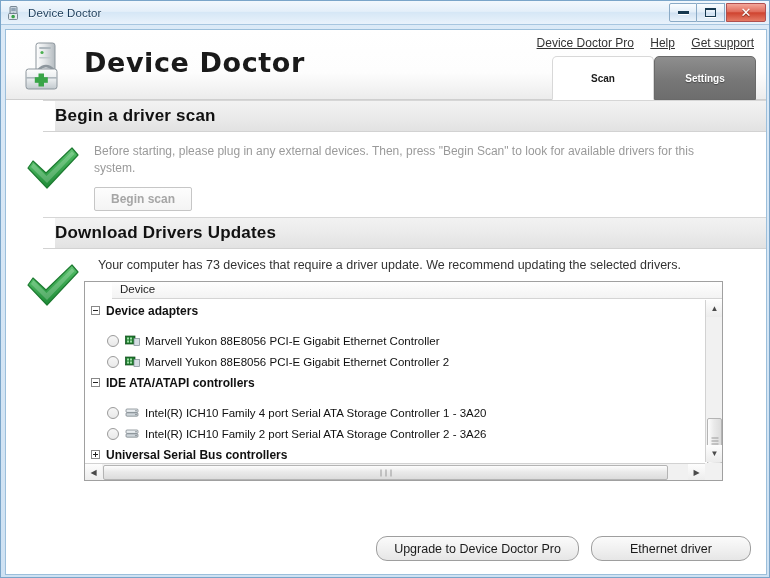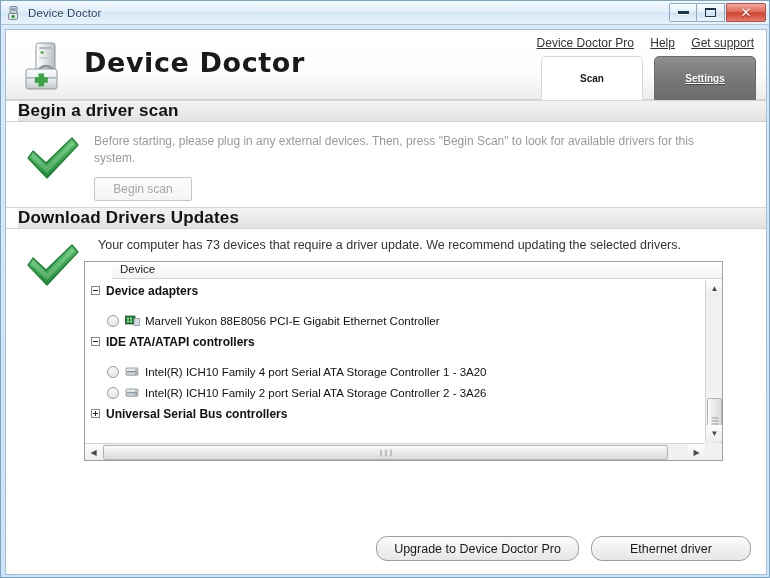--- a/index.html
+++ b/index.html
@@ -93,30 +93,29 @@
     border-radius:5px 5px 0 0;cursor:pointer;
   }
   .tab.active{
     background:#ffffff;color:#1a1a1a;
     border:1px solid #d8d8d8;border-bottom:1px solid #ffffff;
   }
   .tab.inactive{
     background:linear-gradient(to bottom,#8e8e8e 0%,#777777 55%,#6d6d6d 100%);
     color:#ffffff;text-shadow:0 1px 1px rgba(0,0,0,.4);
     border:1px solid #6a6a6a;
-    margin-left:11px;
-    text-decoration:underline;
+    margin-left:0;
   }
 
   
   .sec-head{
-    position:relative;height:22px;box-sizing:border-box;
+    position:relative;height:32px;box-sizing:border-box;
     background:linear-gradient(to bottom,#f2f2f2 0%,#ebebeb 50%,#e2e2e2 100%);
     border-top:1px solid #d6d6d6;border-bottom:1px solid #d2d2d2;
-    display:flex;align-items:center;
+    display:flex;align-items:center;margin-left:37px;
   }
   .sec-head .accent{
     width:12px;height:100%;background:#ffffff;flex:0 0 auto;
   }
   .sec-head h2{
     margin:0;font-size:17px;font-weight:bold;color:#111;letter-spacing:.2px;
   }
 
   
   .sec1{
@@ -128,21 +127,21 @@
   .sec1-text{
     position:absolute;left:88px;top:11px;width:615px;
     font-size:12px;color:#9a9a9a;line-height:17px;
   }
   .begin-btn{
     position:absolute;left:88px;top:55px;
     width:98px;height:24px;box-sizing:border-box;
     background:linear-gradient(to bottom,#fdfdfd 0%,#f4f4f4 100%);
     border:1px solid #c6c6c6;border-radius:2px;
     font-size:12px;color:#a6a6a6;
-    display:flex;align-items:center;justify-content:center;cursor:default;
+    display:flex;align-items:center;justify-content:center;cursor:default;font-weight:bold;
   }
 
   
   .sec2{position:relative;background:#ffffff;height:286px;}
   .check2{position:absolute;left:18px;top:12px;width:58px;height:48px;}
   .sec2-text{
     position:absolute;left:92px;top:9px;
     font-size:12.5px;color:#333;
   }
   .listbox{
@@ -370,20 +369,34 @@
                 <rect x="0.5" y="2" width="9.5" height="8" fill="#1f7a2e" stroke="#0f4a1c" stroke-width="0.7"></rect>
                 <rect x="2" y="3.5" width="2" height="2" fill="#9fe2a8"></rect>
                 <rect x="5" y="3.5" width="2" height="2" fill="#9fe2a8"></rect>
                 <rect x="2" y="6.5" width="2" height="2" fill="#9fe2a8"></rect>
                 <rect x="5" y="6.5" width="2" height="2" fill="#9fe2a8"></rect>
                 <rect x="9" y="4.5" width="5.5" height="7" fill="#d5dde3" stroke="#7a868f" stroke-width="0.7"></rect>
               </svg>
             </span>
             <span class="row-label">Marvell Yukon 88E8056 PCI-E Gigabit Ethernet Controller</span>
           </div>
+          <div class="row item">
+            <span class="radio"></span>
+            <span class="devicon">
+              <svg width="15" height="13" viewBox="0 0 15 13">
+                <rect x="0.5" y="2" width="9.5" height="8" fill="#1f7a2e" stroke="#0f4a1c" stroke-width="0.7"></rect>
+                <rect x="2" y="3.5" width="2" height="2" fill="#9fe2a8"></rect>
+                <rect x="5" y="3.5" width="2" height="2" fill="#9fe2a8"></rect>
+                <rect x="2" y="6.5" width="2" height="2" fill="#9fe2a8"></rect>
+                <rect x="5" y="6.5" width="2" height="2" fill="#9fe2a8"></rect>
+                <rect x="9" y="4.5" width="5.5" height="7" fill="#d5dde3" stroke="#7a868f" stroke-width="0.7"></rect>
+              </svg>
+            </span>
+            <span class="row-label">Marvell Yukon 88E8056 PCI-E Gigabit Ethernet Controller  2</span>
+          </div>
 
           <div class="row group">
             <span class="expander"></span>
             <span>IDE ATA/ATAPI controllers</span>
           </div>
           <div class="row spacer"></div>
           <div class="row item">
             <span class="radio"></span>
             <span class="devicon">
               <svg width="15" height="13" viewBox="0 0 15 13">

